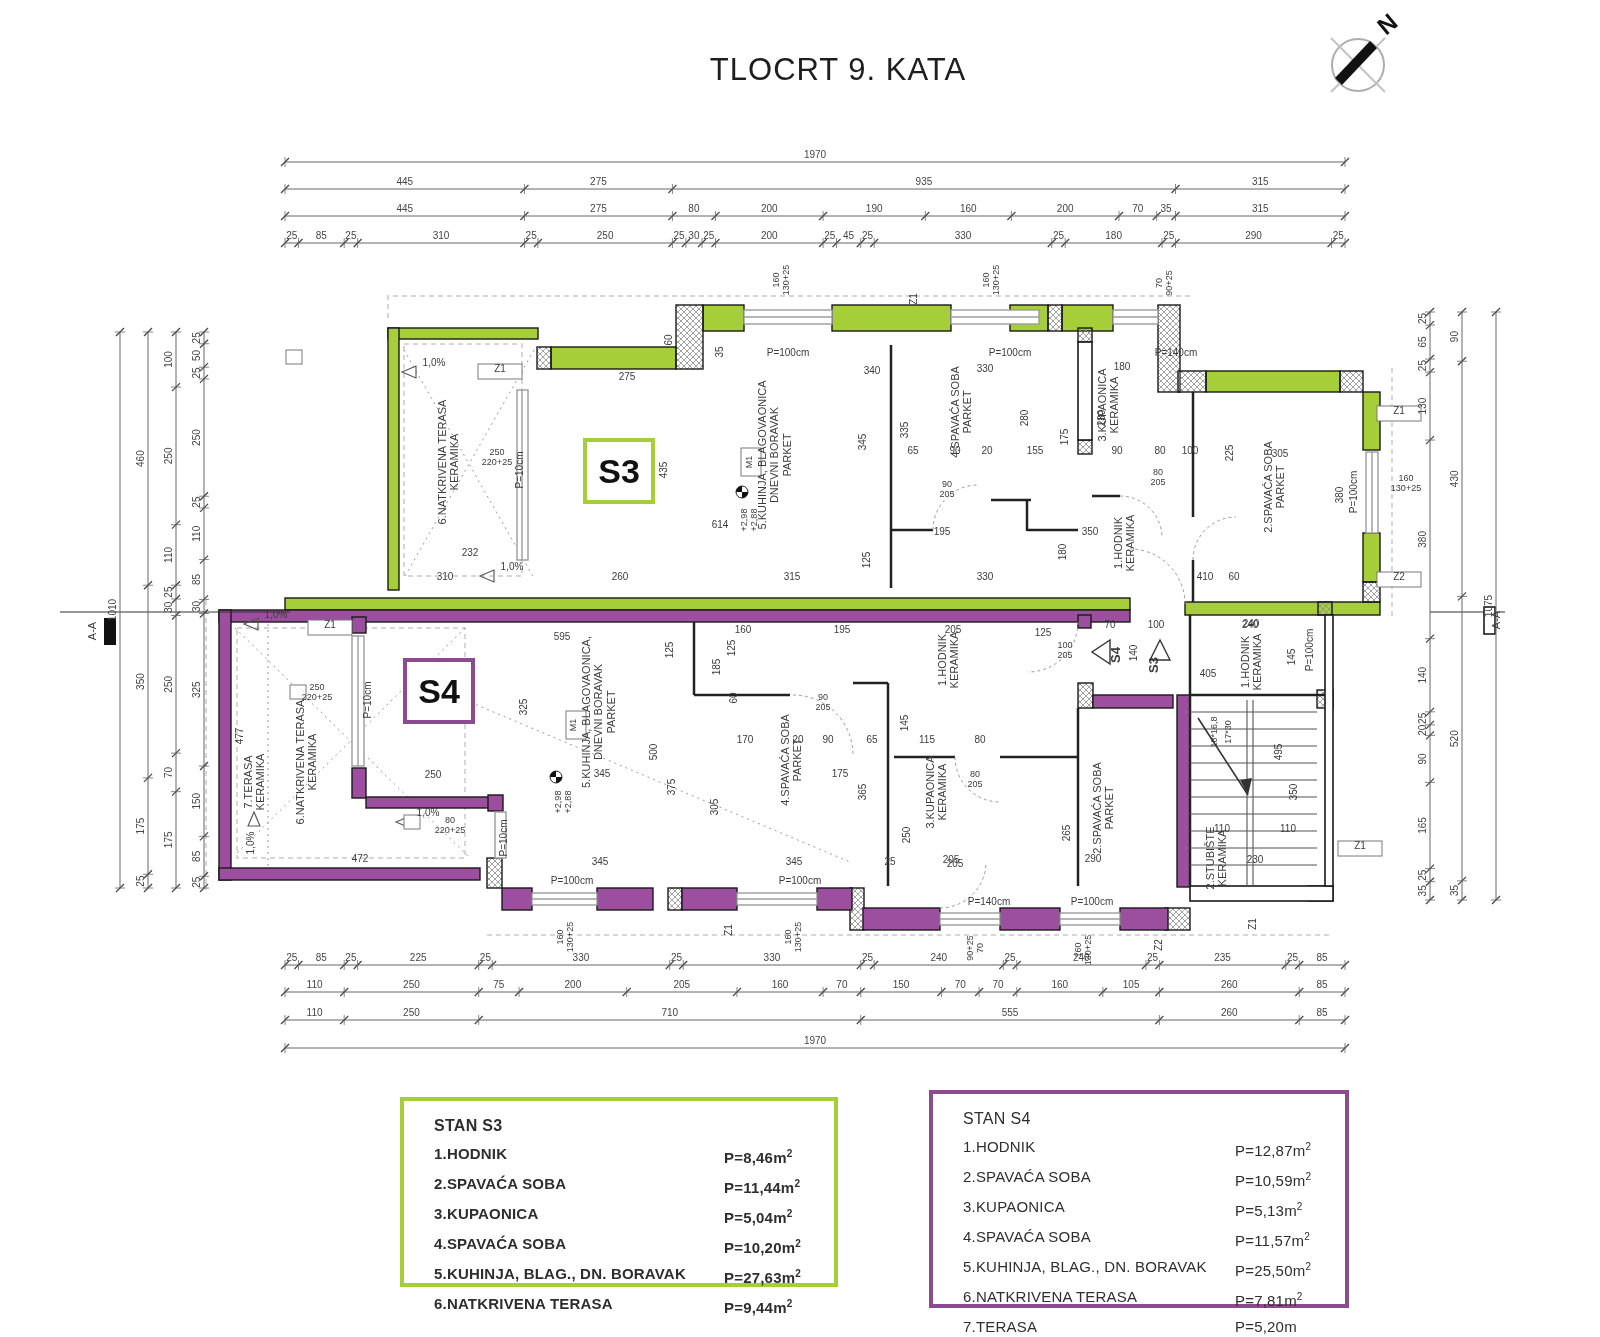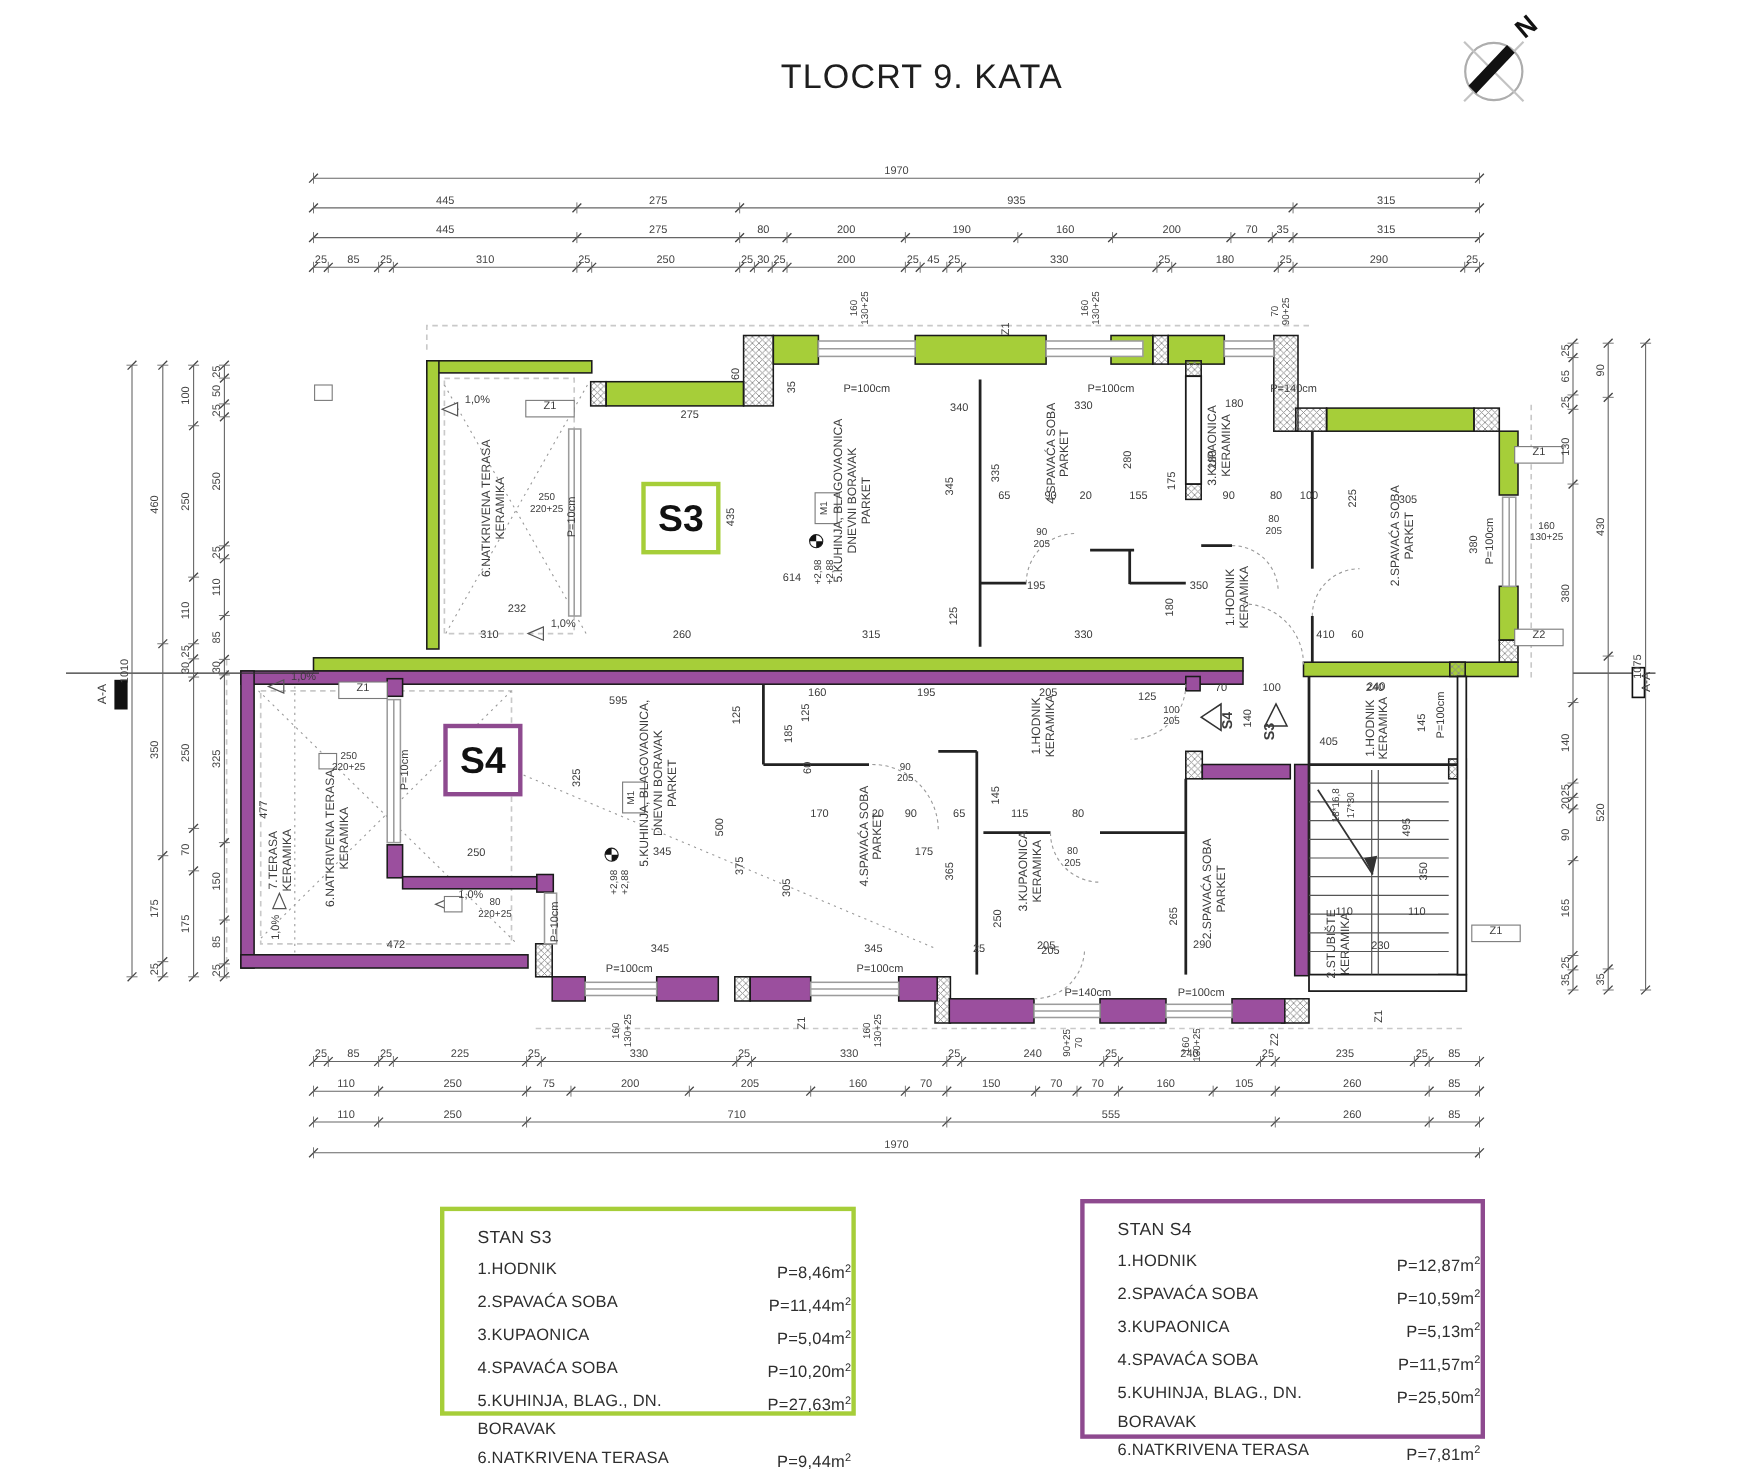--- a/index.html
+++ b/index.html
@@ -5,21 +5,21 @@
   html,body{margin:0;padding:0;background:#fff;}
   #canvas{position:relative;width:1600px;height:1337px;background:#fff;overflow:hidden;
           font-family:"Liberation Sans",sans-serif;}
   #title{position:absolute;left:838px;top:52px;transform:translateX(-50%);
          font-size:31px;color:#1e1e1e;letter-spacing:1px;white-space:nowrap;}
   svg text{font-family:"Liberation Sans",sans-serif;}
   .legend{position:absolute;background:#fff;box-sizing:border-box;}
   .legend .ttl{font-size:16px;color:#2e2e2e;margin:16px 0 6px 30px;letter-spacing:.3px;}
   .legend .row{display:flex;justify-content:space-between;margin:0 0 0 30px;
                font-size:15px;color:#2e2e2e;line-height:26px;letter-spacing:.2px;}
-  .legend .row .val{width:110px;text-align:right;}
+  .legend .row .val{width:110px;text-align:left;}
   .legend .row .val sup{font-size:10px;}
 </style>
 </head>
 <body>
 
 <div id="canvas">
 
   <div id="title">TLOCRT 9. KATA</div>
 
   <svg style="position:absolute;left:1318px;top:10px;" width="100" height="104" viewBox="0 0 100 104">
@@ -767,21 +767,21 @@
         <text font-size="10" fill="#3c3c3c" text-anchor="middle" transform="translate(1156,628)"><tspan x="0" y="0">100</tspan></text>
         <text font-size="10" fill="#3c3c3c" text-anchor="middle" transform="translate(1250,628)"><tspan x="0" y="0">240</tspan></text>
         <text font-size="10" fill="#3c3c3c" text-anchor="middle" transform="translate(1043,636)"><tspan x="0" y="0">125</tspan></text>
         <text font-size="10" fill="#3c3c3c" text-anchor="middle" transform="translate(600,865)"><tspan x="0" y="0">345</tspan></text>
         <text font-size="10" fill="#3c3c3c" text-anchor="middle" transform="translate(794,865)"><tspan x="0" y="0">345</tspan></text>
         <text font-size="10" fill="#3c3c3c" text-anchor="middle" transform="translate(955,867)"><tspan x="0" y="0">205</tspan></text>
         <text font-size="10" fill="#3c3c3c" text-anchor="middle" transform="translate(890,865)"><tspan x="0" y="0">25</tspan></text>
       </g>
   </svg>
 
-  <div class="legend" id="legend-s3" style="left: 400px; top: 1097px; width: 378px; height: 190px; border: 4px solid rgb(166, 206, 57);">
+  <div class="legend" id="legend-s3" style="left: 400px; top: 1097px; width: 438px; height: 190px; border: 4px solid rgb(166, 206, 57); font-weight: bold;">
       <div class="ttl">STAN S3</div>
       <div class="row">
         <span>1.HODNIK</span>
         <span class="val">P=8,46m<sup>2</sup></span>
       </div>
       <div class="row">
         <span>2.SPAVAĆA SOBA</span>
         <span class="val">P=11,44m<sup>2</sup></span>
       </div>
       <div class="row">
@@ -794,21 +794,21 @@
       </div>
       <div class="row">
         <span>5.KUHINJA, BLAG., DN. BORAVAK</span>
         <span class="val">P=27,63m<sup>2</sup></span>
       </div>
       <div class="row">
         <span>6.NATKRIVENA TERASA</span>
         <span class="val">P=9,44m<sup>2</sup></span>
       </div>
     </div>
-  <div class="legend" id="legend-s4" style="left: 982px; top: 1090px; width: 368px; height: 218px; border: 4px solid rgb(142, 74, 143);">
+  <div class="legend" id="legend-s4" style="left: 929px; top: 1090px; width: 420px; height: 218px; border: 4px solid rgb(142, 74, 143);">
       <div class="ttl">STAN S4</div>
       <div class="row">
         <span>1.HODNIK</span>
         <span class="val">P=12,87m<sup>2</sup></span>
       </div>
       <div class="row">
         <span>2.SPAVAĆA SOBA</span>
         <span class="val">P=10,59m<sup>2</sup></span>
       </div>
       <div class="row">

